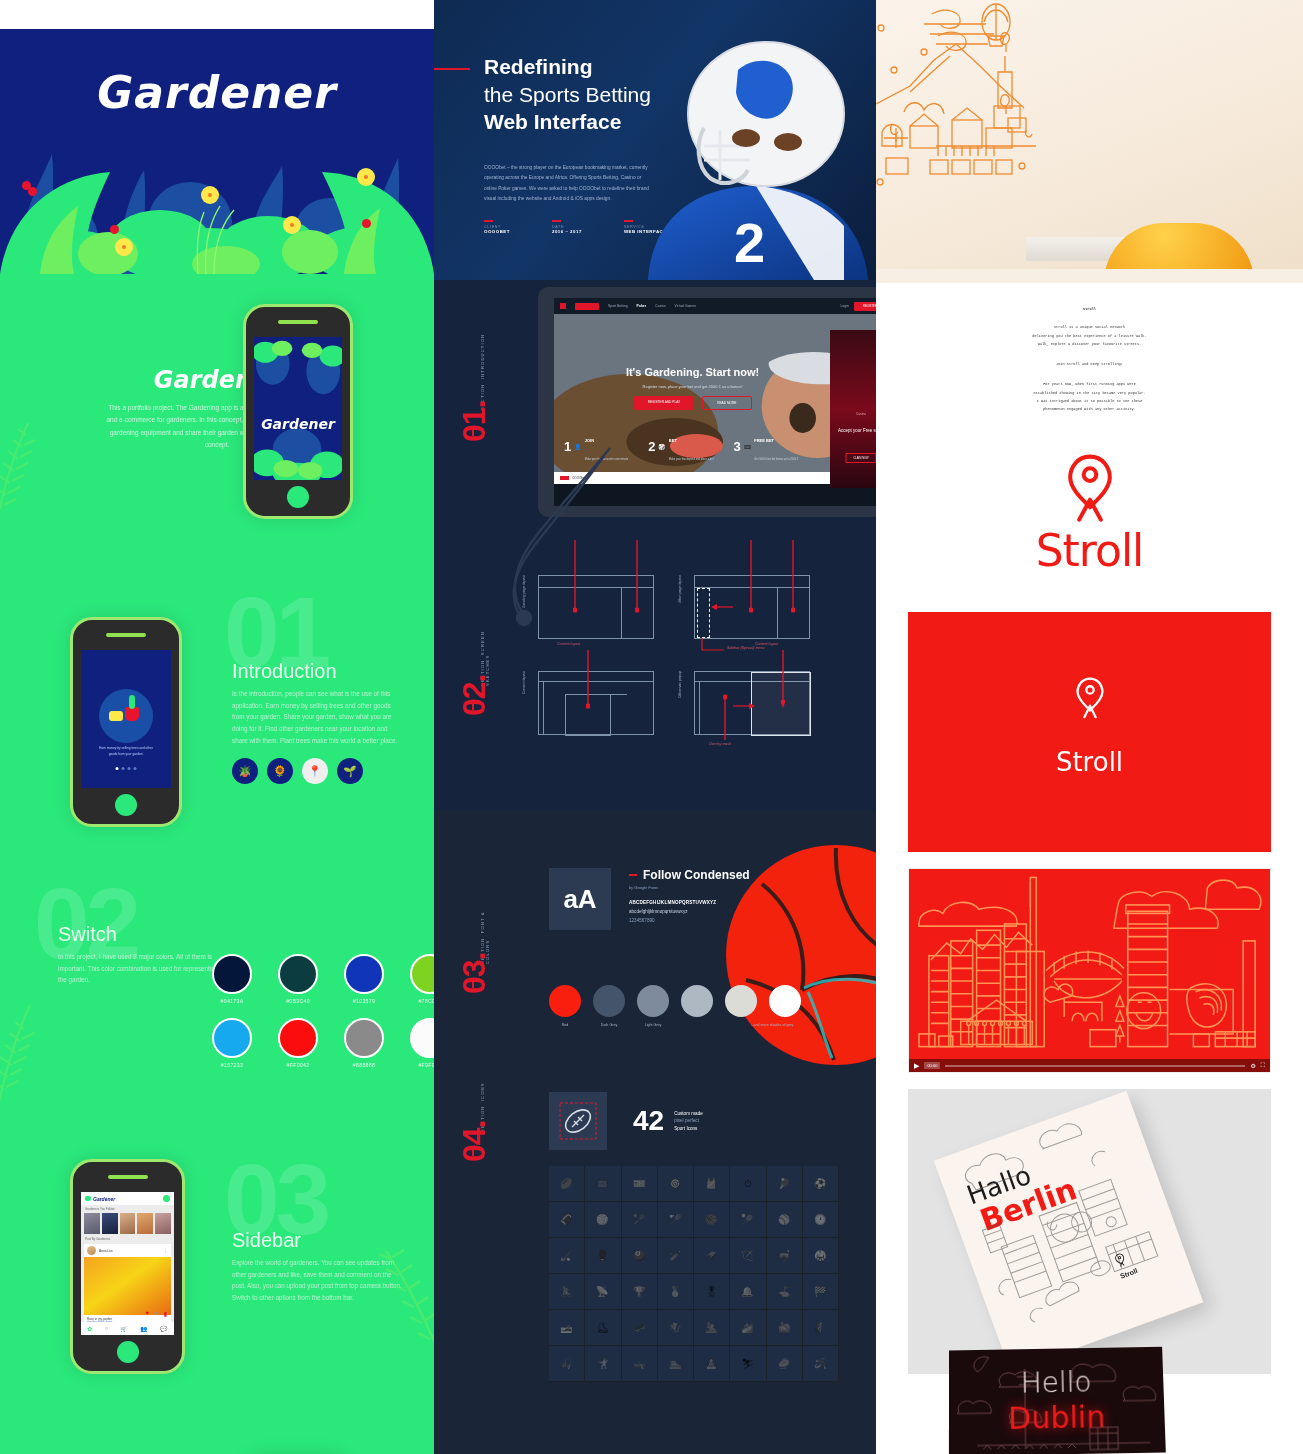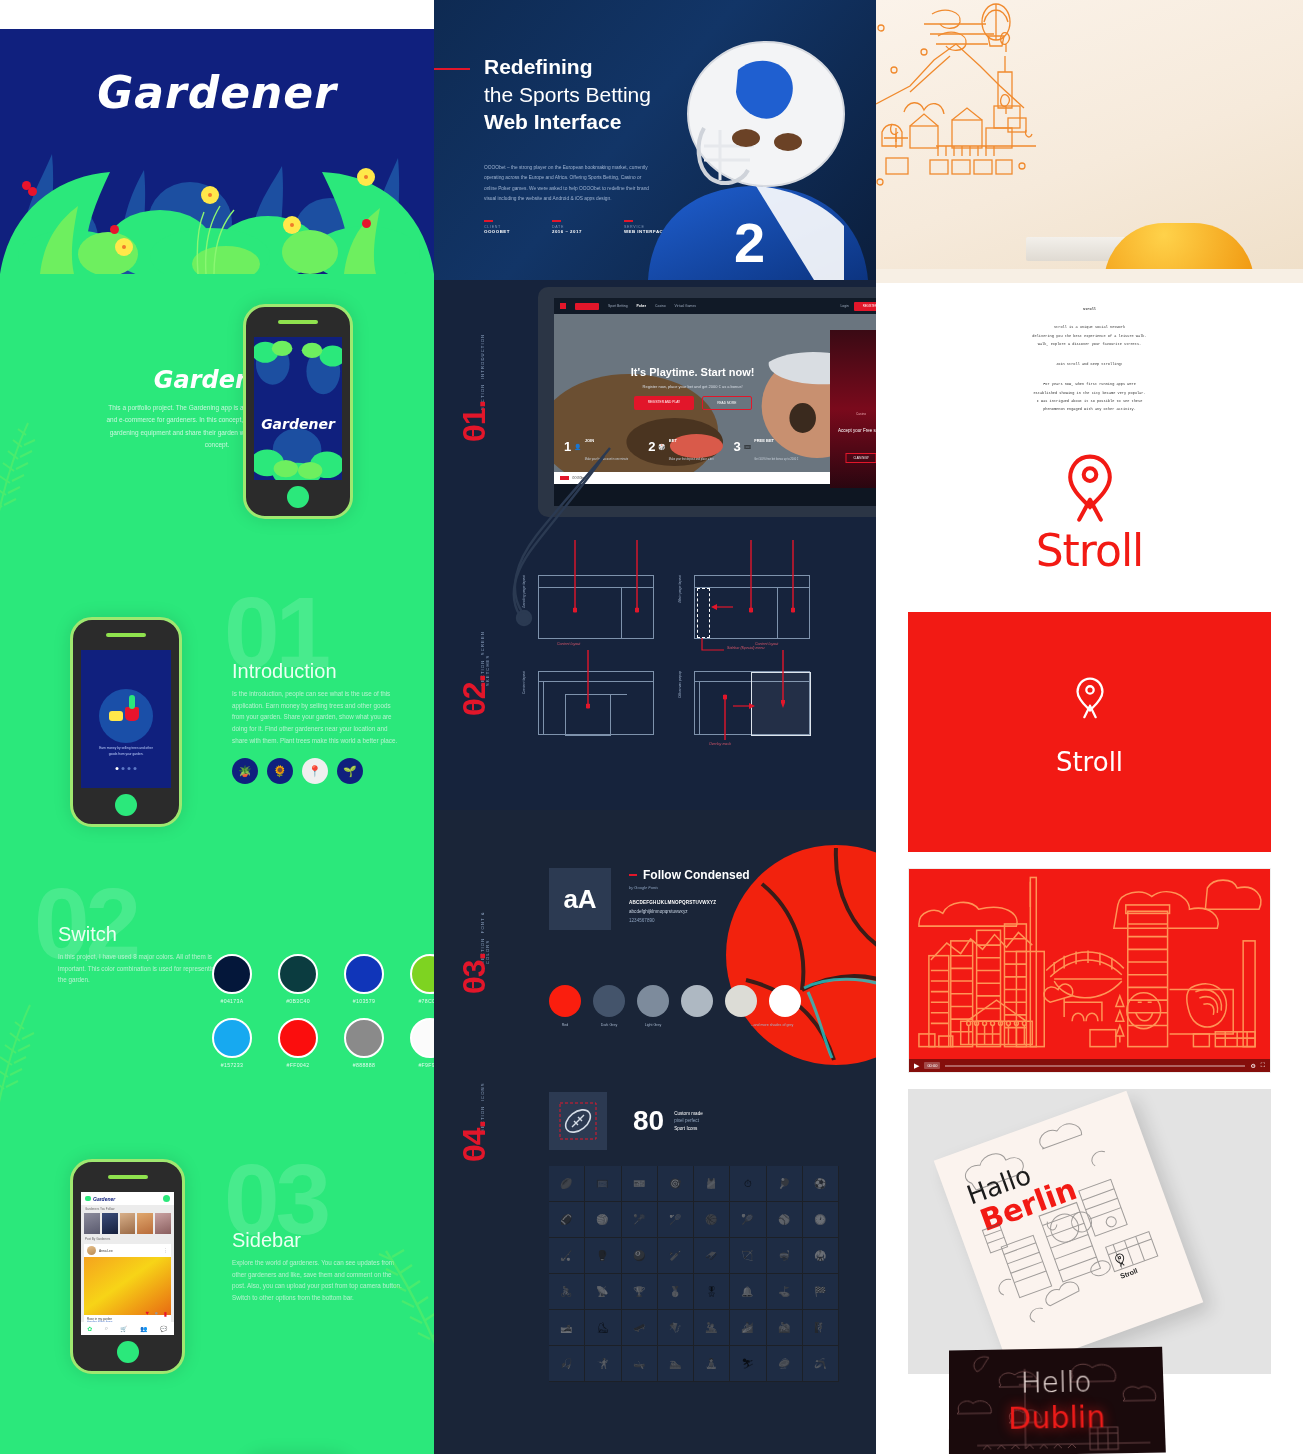--- a/index.html
+++ b/index.html
@@ -478,21 +478,21 @@
         <div class="hero-img">
           <svg viewBox="0 0 280 158" preserveAspectRatio="none" style="position:absolute;inset:0;width:100%;height:100%">
             <rect width="280" height="158" fill="#6A757F"></rect>
             <ellipse cx="62" cy="118" rx="74" ry="58" fill="#6B4F32"></ellipse>
             <ellipse cx="100" cy="128" rx="40" ry="24" fill="#4A3420"></ellipse>
             <ellipse cx="118" cy="132" rx="22" ry="12" fill="#D95A4A"></ellipse>
             <ellipse cx="218" cy="92" rx="46" ry="52" fill="#C89070"></ellipse>
             <path d="M178 48 C196 34 240 34 256 52 C262 64 244 72 214 70 C190 68 176 58 178 48Z" fill="#D9DDE2"></path>
             <ellipse cx="206" cy="104" rx="11" ry="15" fill="#3A2A1E"></ellipse>
           </svg>
-          <div class="hero-head">It's Playtime. Start now!</div>
+          <div class="hero-head">It's Gardening. Start now!</div>
           <div class="hero-sub">Register now, place your bet and get 2000 € as a bonus!</div>
           <div class="hero-btns">
             <span class="btn-red">REGISTER AND PLAY</span>
             <span class="btn-ghost">READ MORE</span>
           </div>
           <div class="steps">
             <span style="display:flex;align-items:center;gap:3px">
               <span class="step-n">1</span>
               <span style="font-size:6px">👤</span>
               <span><span class="step-t">JOIN</span><br>
@@ -698,21 +698,21 @@
     <div class="icons-block">
       <div style="display:flex;gap:26px;align-items:center">
         <div class="ico-box">
           <svg viewBox="0 0 44 44" style="width:44px;height:44px">
             <rect x="4" y="4" width="36" height="36" fill="none" stroke="#E2162A" stroke-width="1" stroke-dasharray="3 2"></rect>
             <ellipse cx="22" cy="22" rx="14" ry="9" transform="rotate(-38 22 22)" fill="none" stroke="#D4DCE6" stroke-width="1.6"></ellipse>
             <path d="M16 28 L28 16 M18 22 L22 26 M22 18 L26 22" stroke="#D4DCE6" stroke-width="1.4" fill="none"></path>
           </svg>
         </div>
         <div style="display:flex;gap:10px;align-items:center">
-          <span class="count-64">80</span>
+          <span class="count-64">42</span>
           <span class="count-txt">
             <span style="color:#fff">Custom made</span><br>
             <span style="color:#8FA3BC">pixel perfect</span><br>
             <span style="color:#fff">Sport Icons</span>
           </span>
         </div>
       </div>
     </div>
 
     <div class="icon-grid" id="icon-grid">

